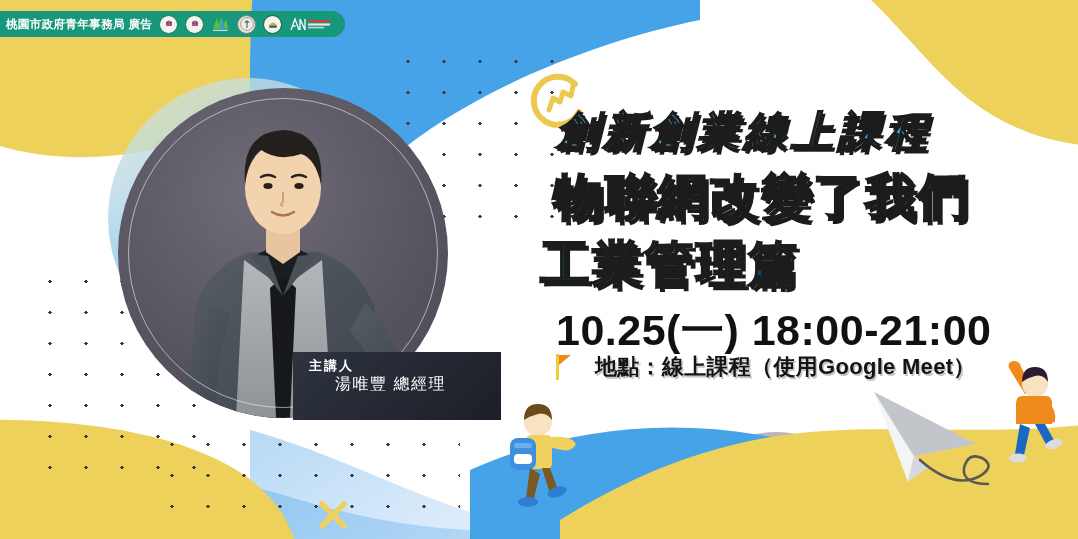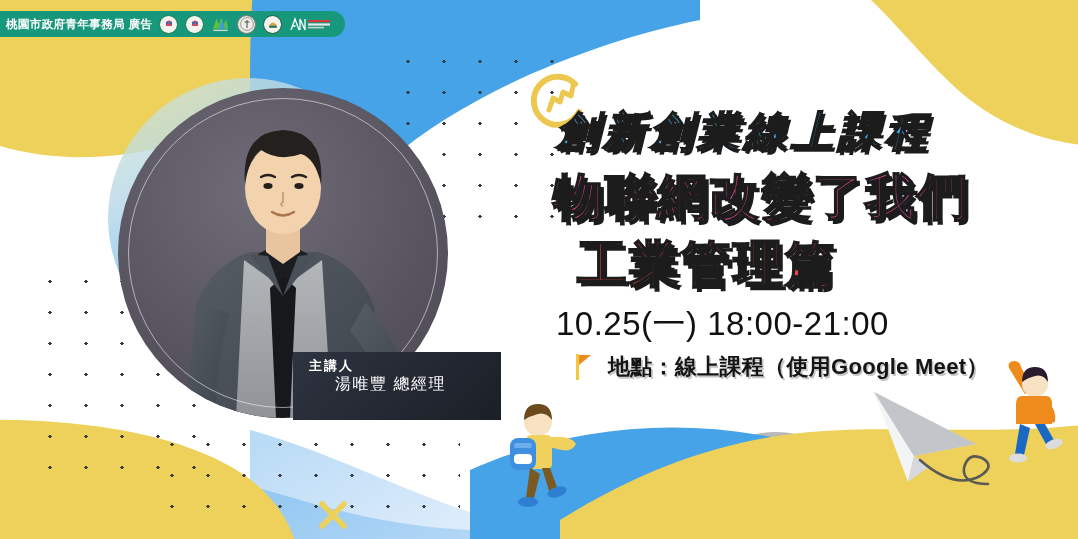--- a/index.html
+++ b/index.html
@@ -117,46 +117,46 @@
     letter-spacing:5px;
     color:#3fa9e8;
     -webkit-text-stroke:1.5px #1c1c1c;
     text-shadow:3px 3px 0 #1c1c1c;
     white-space:nowrap;
   }
   #title-line-2 {
     position:absolute; left:553px; top:164px;
     font-size:50px; font-weight:bold;
     letter-spacing:2px;
-    color:#ec4899;
+    color:#0f172a;
     -webkit-text-stroke:1.6px #1c1c1c;
     text-shadow:4px 4px 0 #1c1c1c;
     white-space:nowrap;
   }
   #title-line-3 {
-    position:absolute; left:577px; top:231px;
+    position:absolute; left:540px; top:231px;
     font-size:50px; font-weight:bold;
     letter-spacing:2px;
-    color:#ef4444;
+    color:#0c4a6e;
     -webkit-text-stroke:1.6px #1c1c1c;
     text-shadow:4px 4px 0 #1c1c1c;
     white-space:nowrap;
   }
 
   #event-datetime {
     position:absolute; left:556px; top:302px;
-    font-size:33px; font-weight:normal;
+    font-size:43px; font-weight:bold;
     letter-spacing:.5px;
     color:#111111;
     white-space:nowrap;
   }
 
   #event-location-row {
-    position:absolute; left:576px; top:352px;
-    display:flex; align-items:center; gap:16px;
+    position:absolute; left:556px; top:352px;
+    display:flex; align-items:center; gap:23px;
     white-space:nowrap;
   }
   #event-location {
     font-size:22px; font-weight:bold;
     color:#141414;
     letter-spacing:.3px;
     text-shadow:1.6px 1.6px 0 rgba(150,150,150,.55);
   }
 
   

